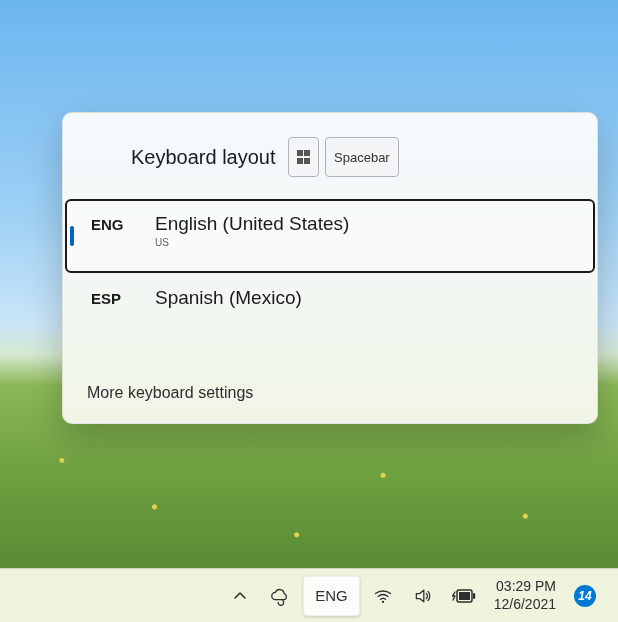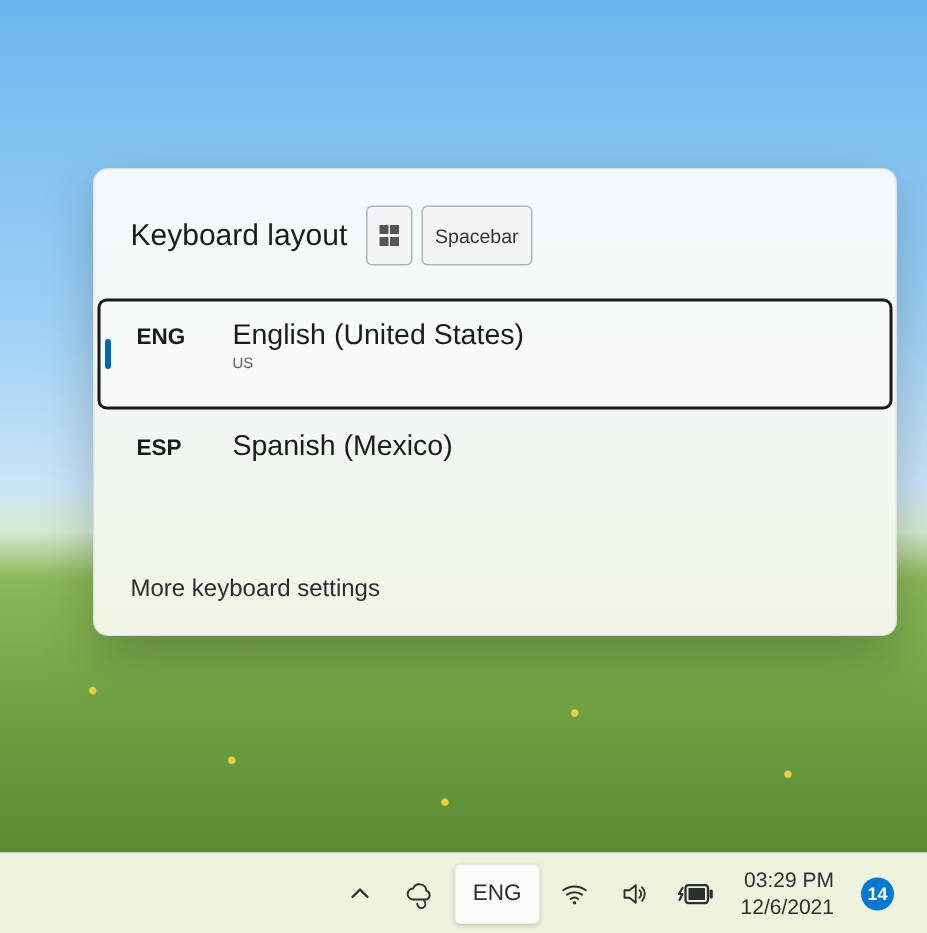--- a/index.html
+++ b/index.html
@@ -47,20 +47,21 @@
     .flyout-header {
       display: flex;
       align-items: center;
       gap: 12px;
       padding: 6px 24px 18px 24px;
     }
     .flyout-header h1 {
       font-size: 20px;
       font-weight: 400;
       color: #1b1b1b;
+      margin-left: 44px;
     }
     .shortcut-keys { display: flex; gap: 6px; }
     .key {
       display: inline-flex;
       align-items: center;
       justify-content: center;
       min-width: 24px;
       height: 40px;
       padding: 0 8px;
       border: 1px solid #b0b4b8;
@@ -170,20 +171,21 @@
     .notif-badge {
       width: 22px; height: 22px;
       border-radius: 11px;
       background: #0078d4;
       color: #fff;
       font-size: 12px;
       font-weight: 600;
       display: inline-flex;
       align-items: center;
       justify-content: center;
+      font-style: italic;
     }
     svg { display: block; }
   </style>
 </head>
 <body>
 
 <div class="grass-detail"></div>
 
 <div class="flyout">
   <div class="flyout-header">

